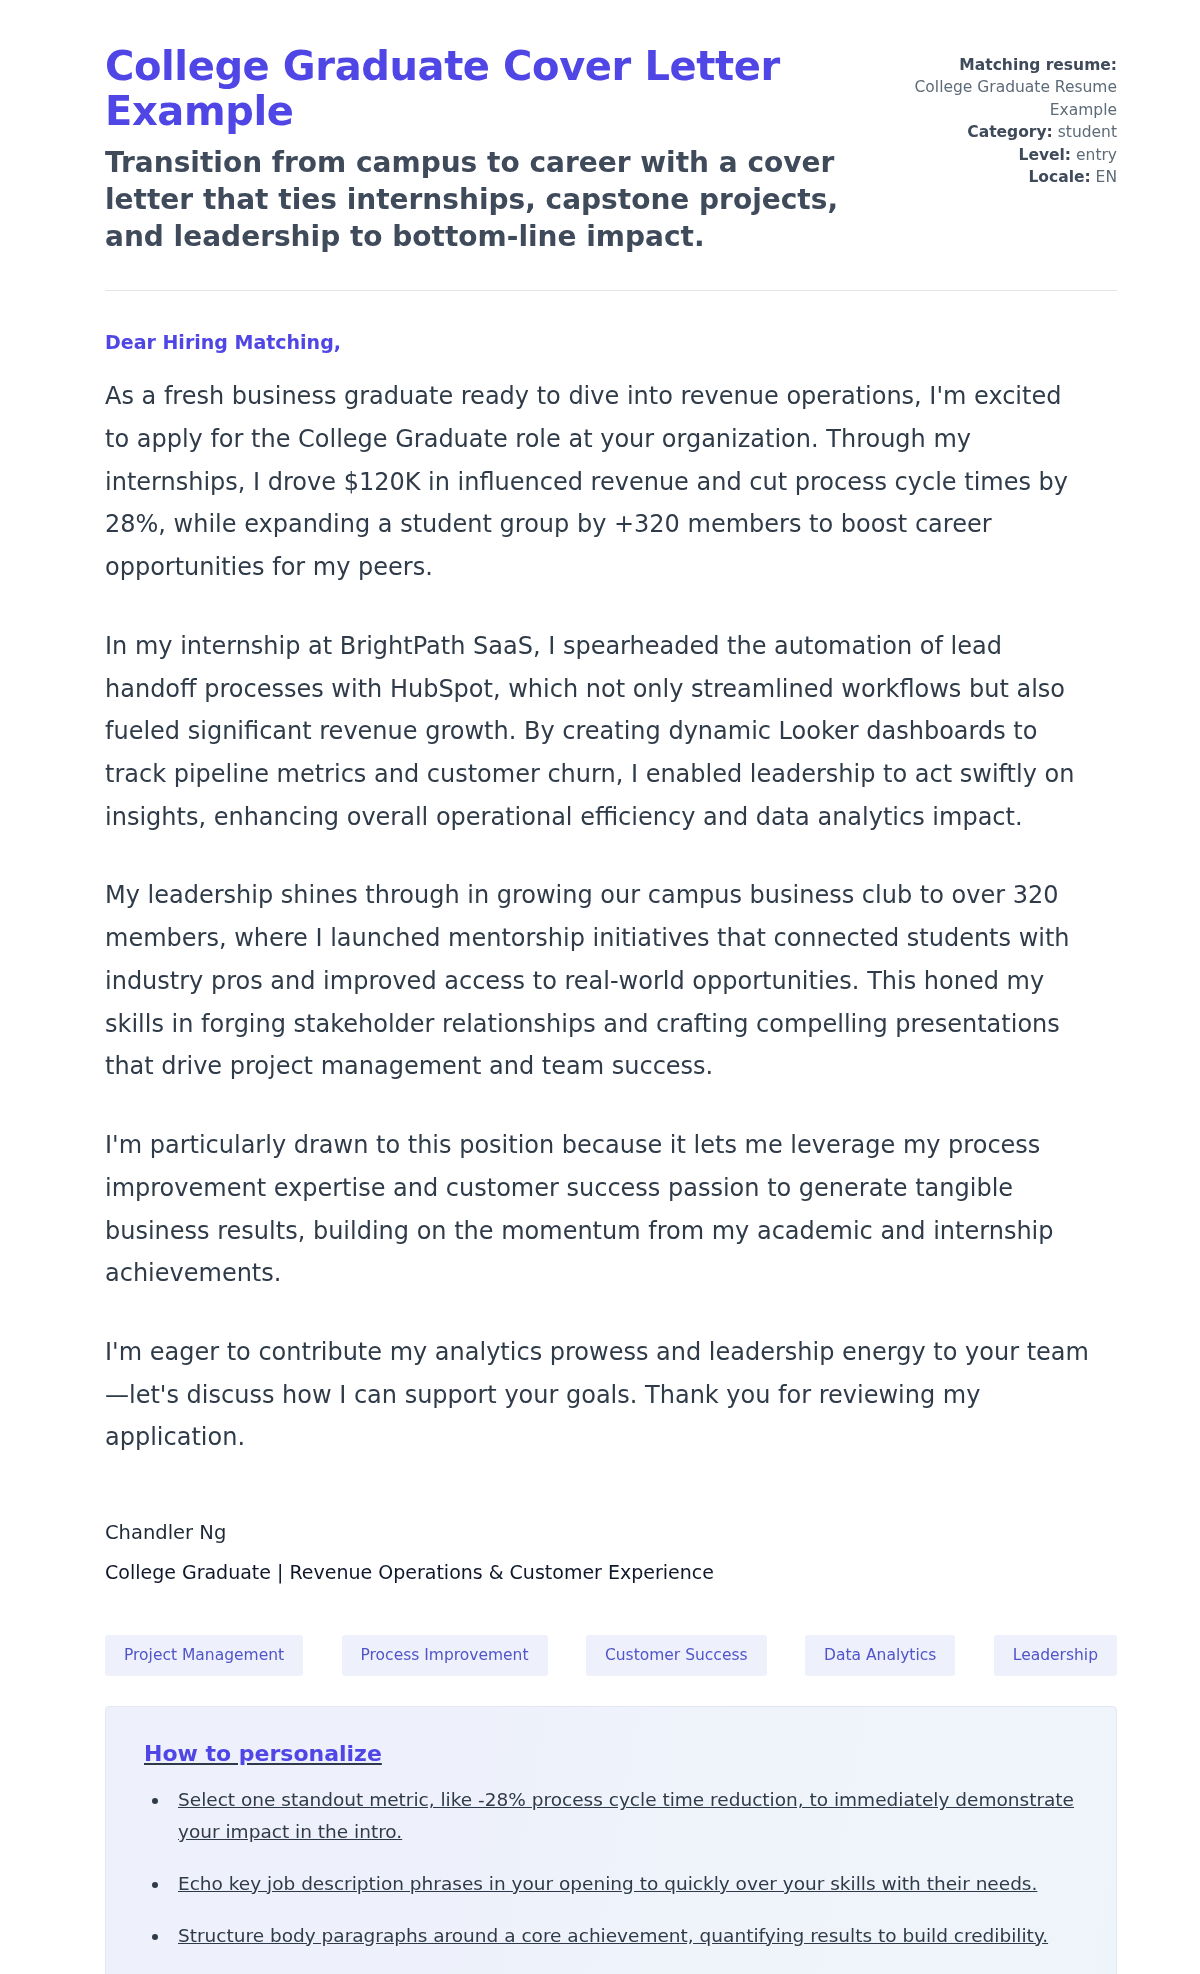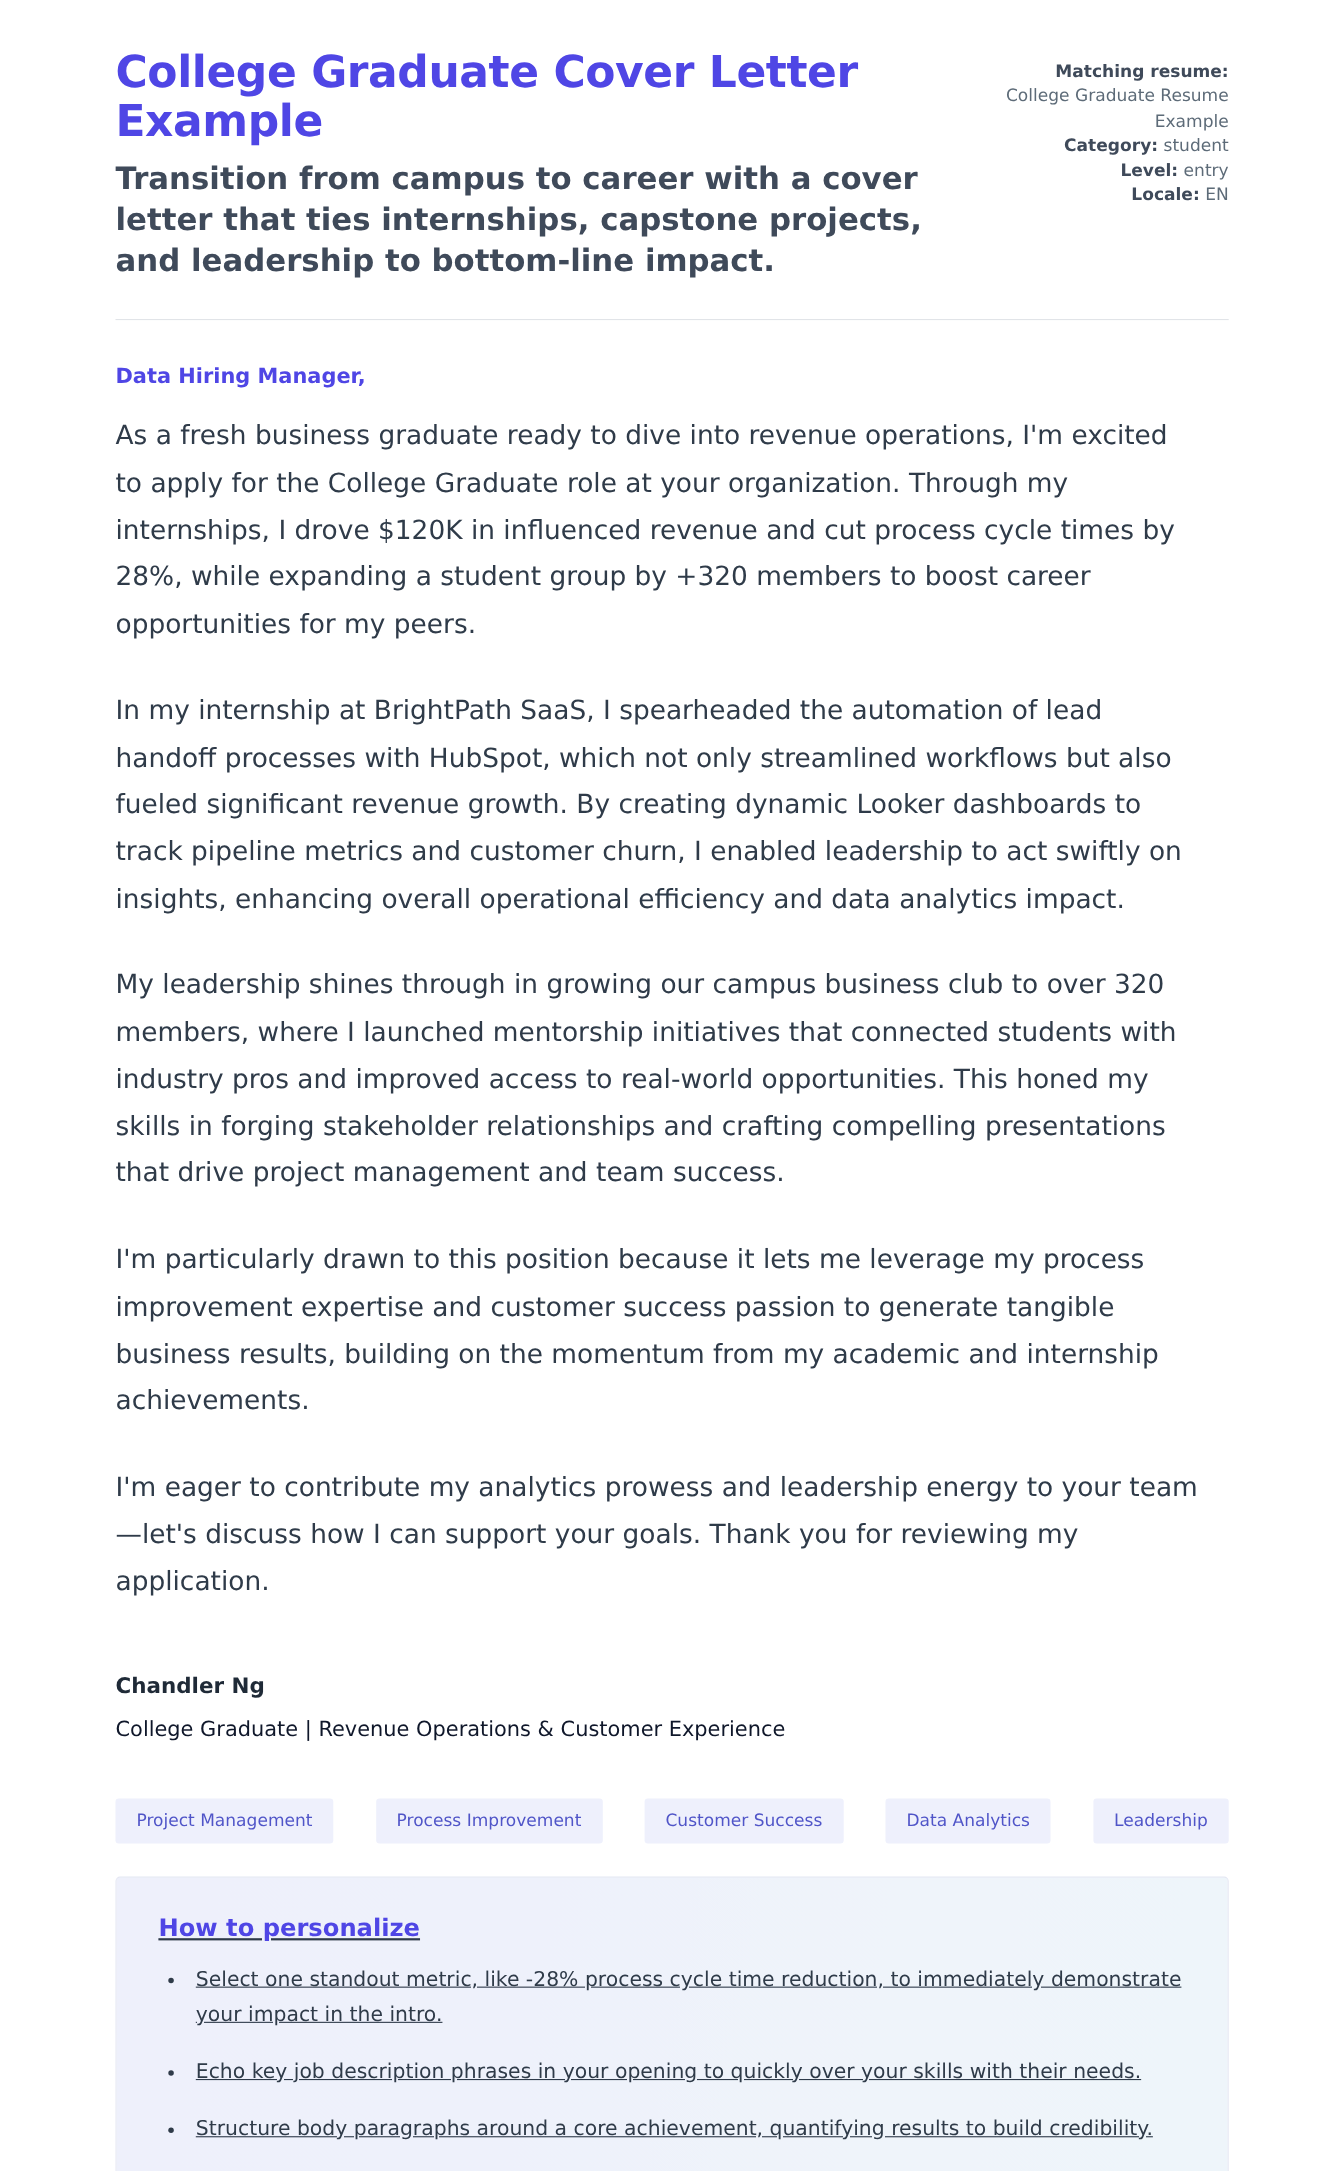--- a/index.html
+++ b/index.html
@@ -88,21 +88,21 @@
     line-height: 1.78;
     color: #2f3b49;
     max-width: 985px;
   }
 
   
   .signature { margin-top: 62px; }
   .sign-name {
     margin: 0 0 14px 0;
     font-size: 19.5px;
-    font-weight: 700;
+    font-weight: 400;
     color: #1f2a37;
   }
   .sign-role {
     margin: 0;
     font-size: 19px;
     color: #0f172a;
     line-height: 1.5;
   }
 
   
@@ -179,21 +179,21 @@
       <div class="meta-row">
         <span class="meta-label">Locale:</span>
         <span class="meta-value">EN</span>
       </div>
     </div>
   </div>
 
   <hr class="rule">
 
   <div class="letter">
-    <p class="salutation">Data Hiring Manager,</p>
+    <p class="salutation">Dear Hiring Matching,</p>
 
     <p class="para">As a fresh business graduate ready to dive into revenue operations, I'm excited to apply for the College Graduate role at your organization. Through my internships, I drove $120K in influenced revenue and cut process cycle times by 28%, while expanding a student group by +320 members to boost career opportunities for my peers.</p>
     <p class="para">In my internship at BrightPath SaaS, I spearheaded the automation of lead handoff processes with HubSpot, which not only streamlined workflows but also fueled significant revenue growth. By creating dynamic Looker dashboards to track pipeline metrics and customer churn, I enabled leadership to act swiftly on insights, enhancing overall operational efficiency and data analytics impact.</p>
     <p class="para">My leadership shines through in growing our campus business club to over 320 members, where I launched mentorship initiatives that connected students with industry pros and improved access to real-world opportunities. This honed my skills in forging stakeholder relationships and crafting compelling presentations that drive project management and team success.</p>
     <p class="para">I'm particularly drawn to this position because it lets me leverage my process improvement expertise and customer success passion to generate tangible business results, building on the momentum from my academic and internship achievements.</p>
     <p class="para">I'm eager to contribute my analytics prowess and leadership energy to your team—let's discuss how I can support your goals. Thank you for reviewing my application.</p>
 
     <div class="signature">
       <p class="sign-name">Chandler Ng</p>
       <p class="sign-role">College Graduate | Revenue Operations &amp; Customer Experience</p>

